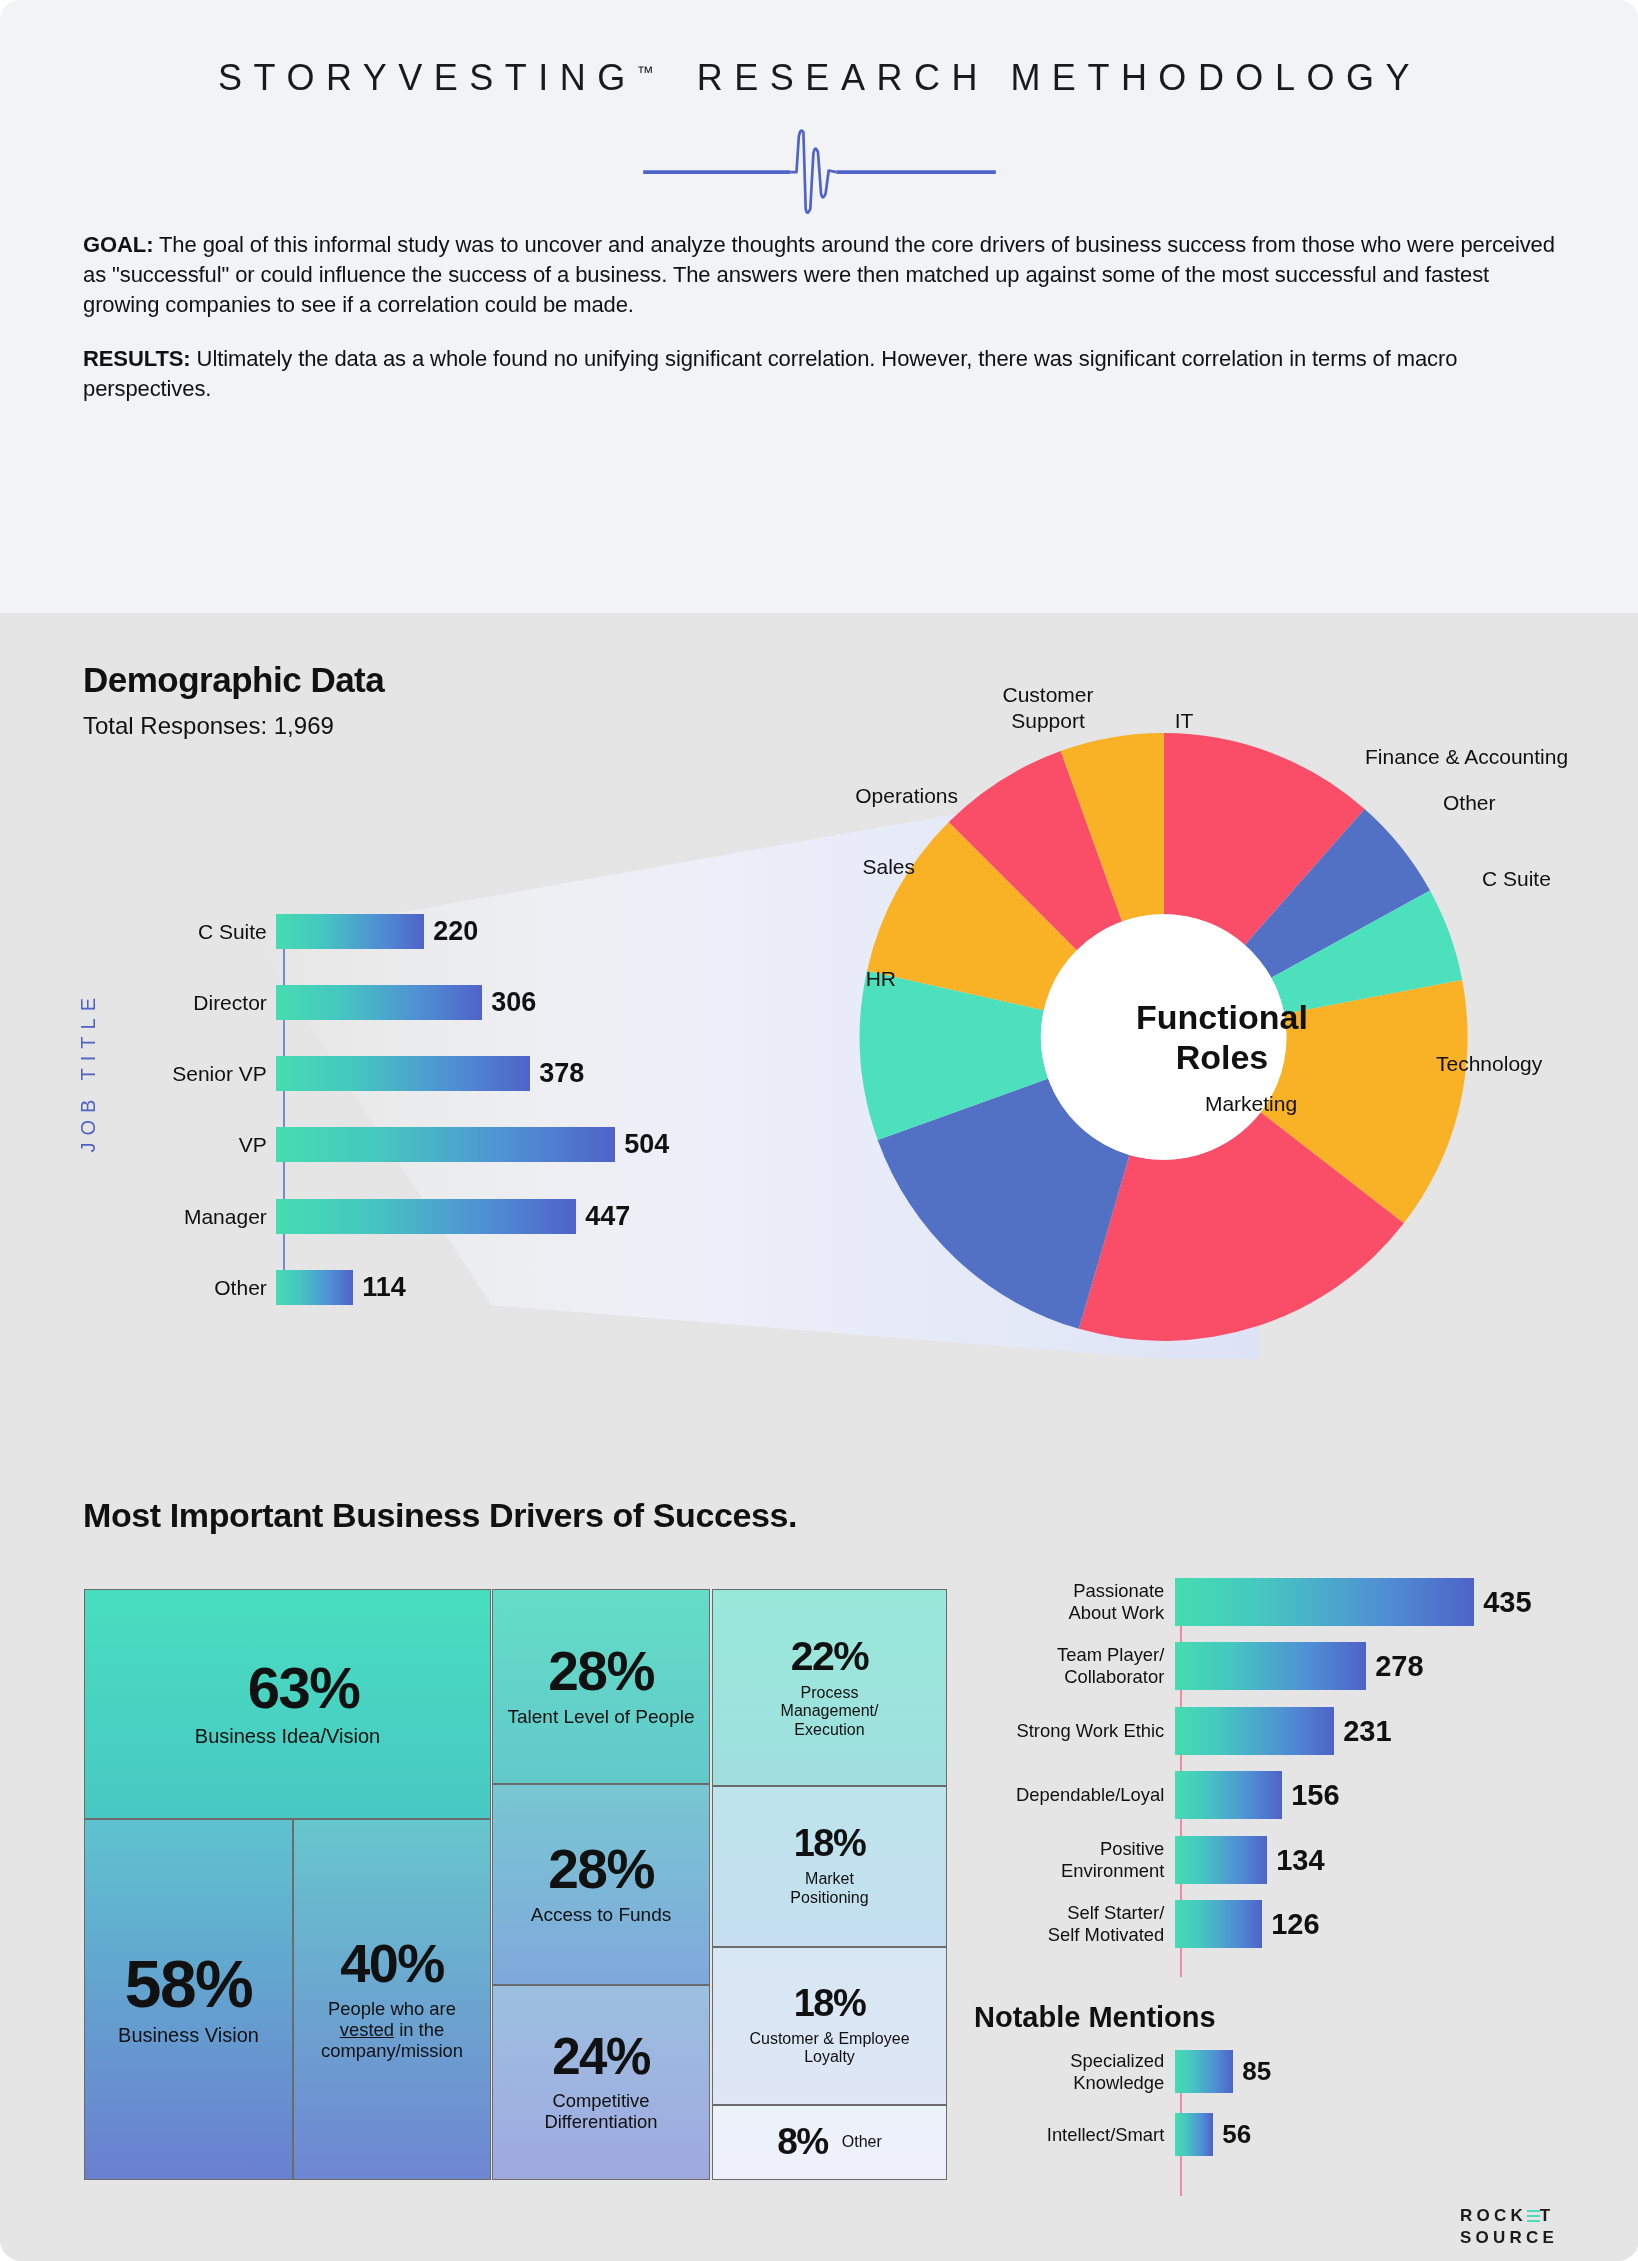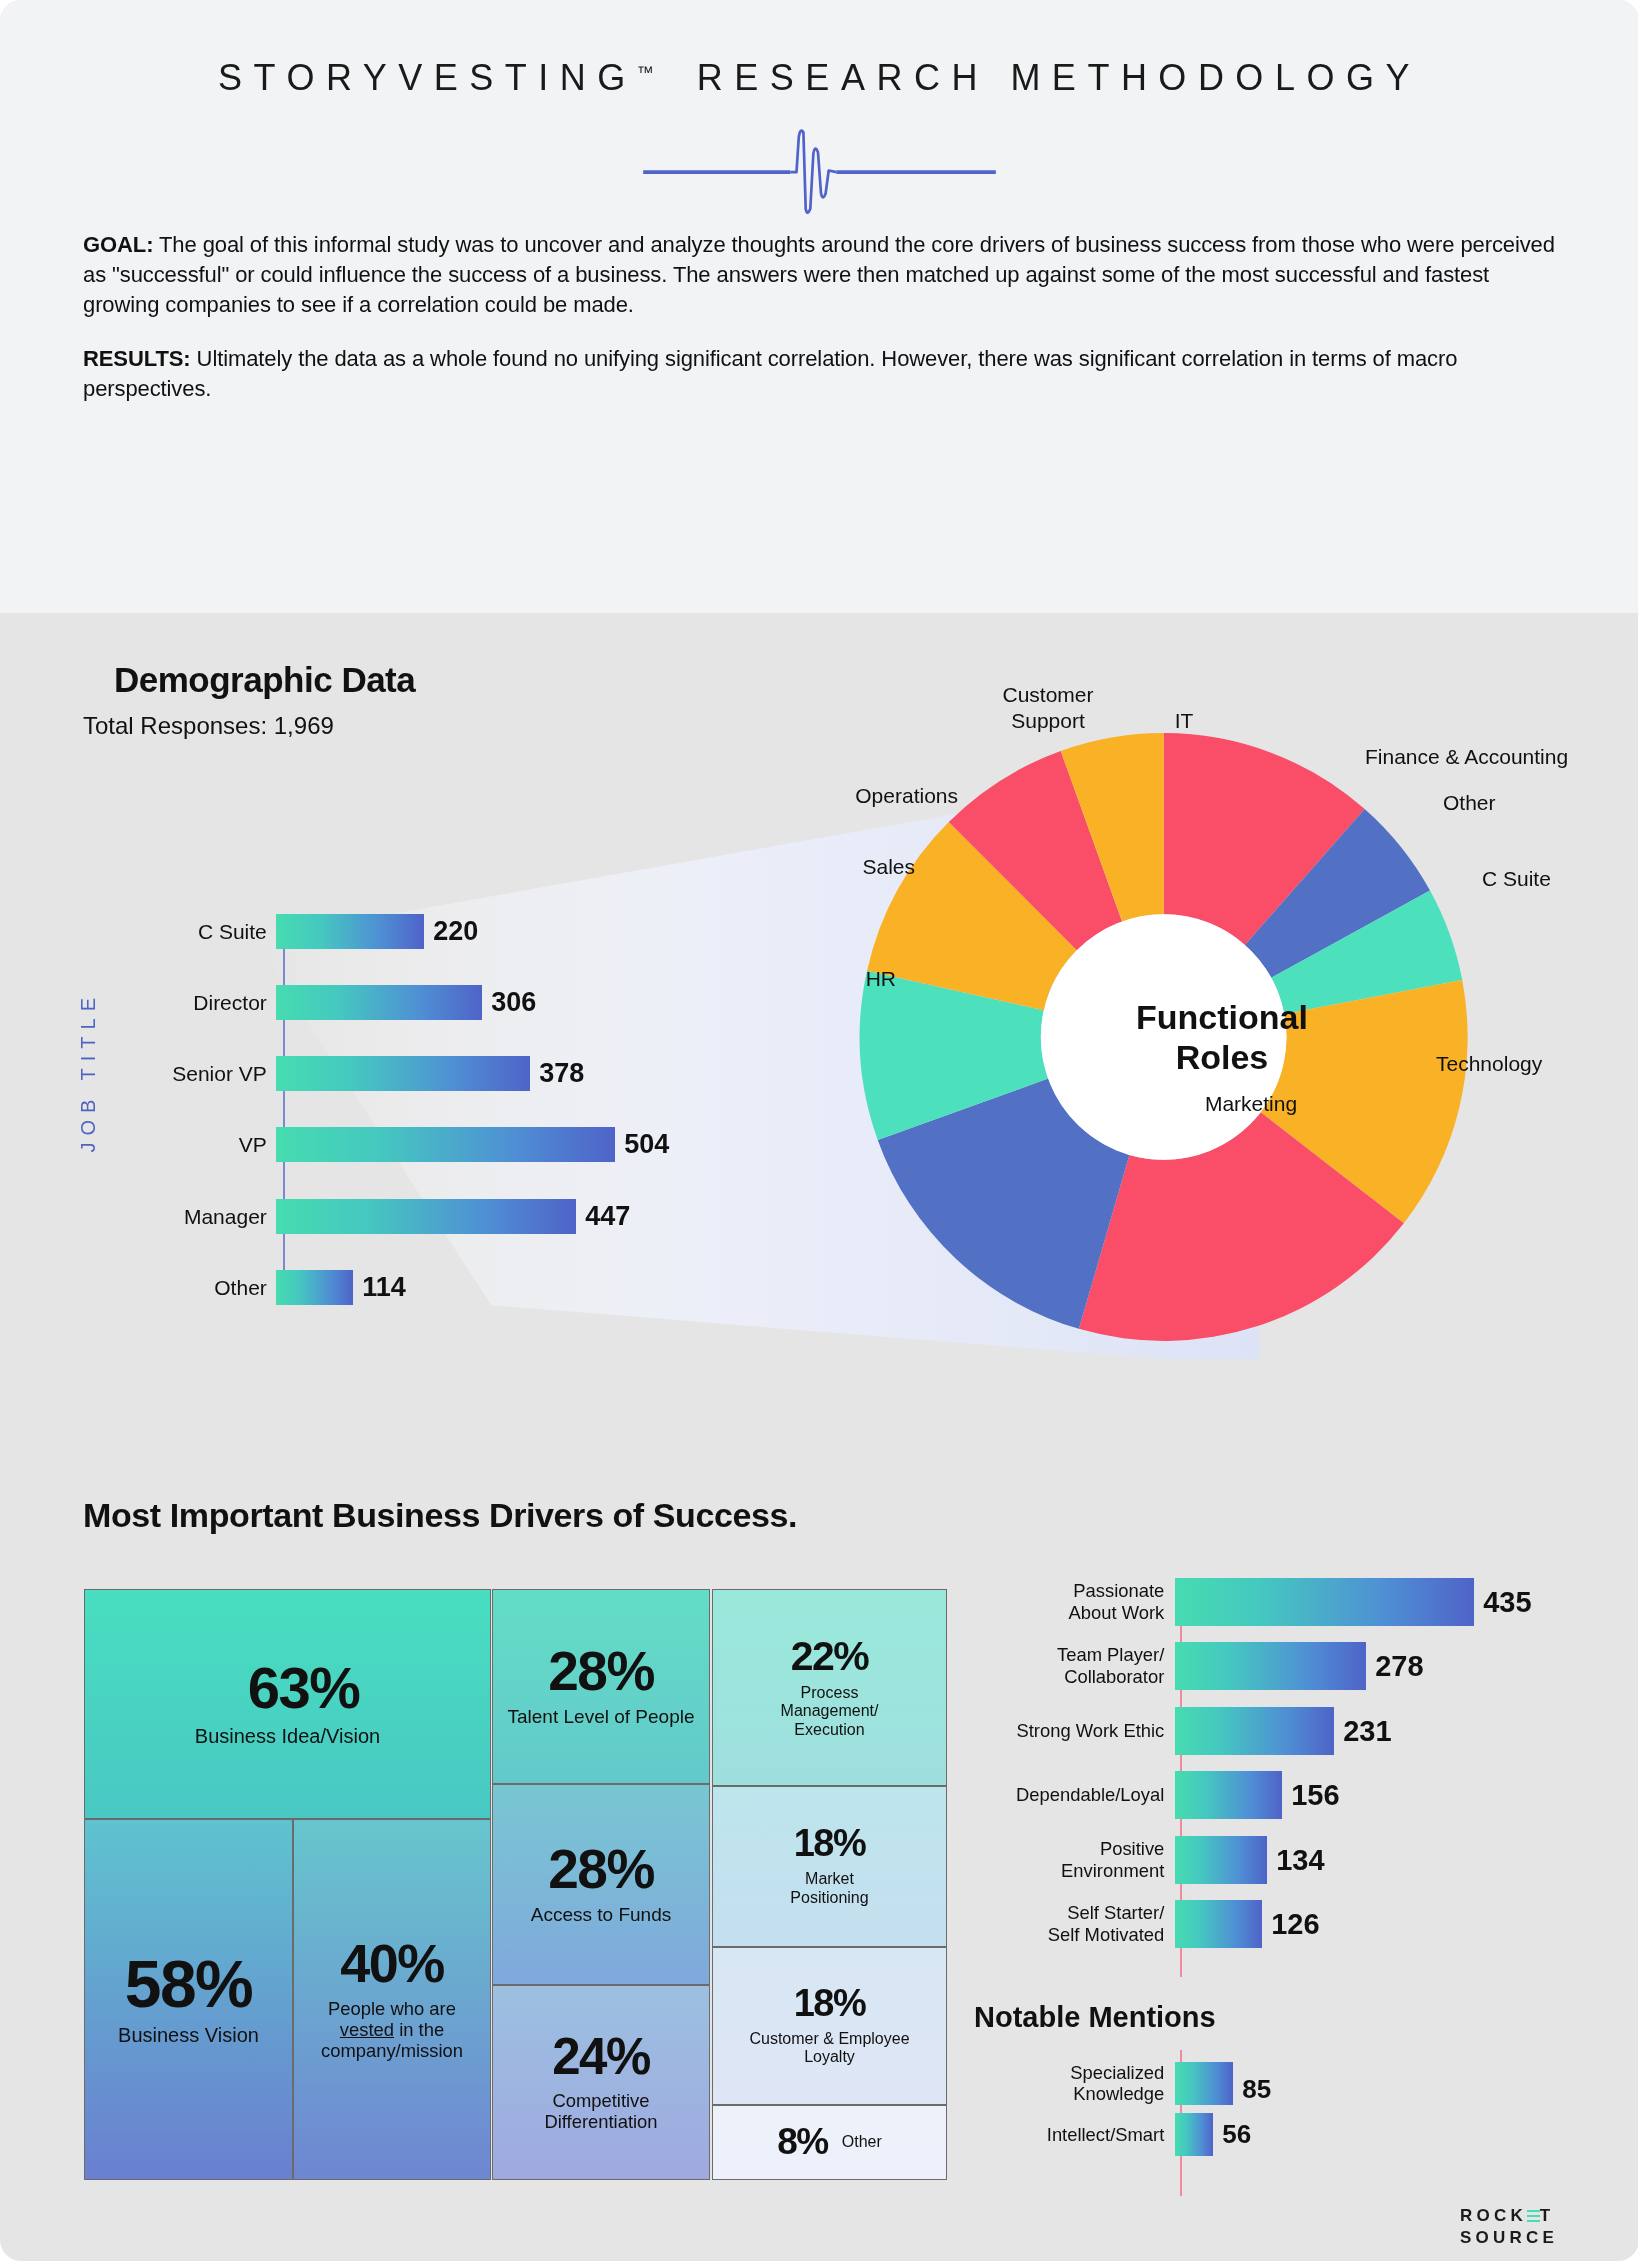--- a/index.html
+++ b/index.html
@@ -72,21 +72,20 @@
   .intro b { font-weight: bold; }
 
   
   .demo-title {
     position: absolute;
     left: 83px; top: 660px;
     font-size: 35px;
     font-weight: bold;
     color: #111;
     letter-spacing: -0.5px;
-    margin-left: 31px;
   }
   .demo-sub {
     position: absolute;
     left: 83px; top: 712px;
     font-size: 24px;
     color: #111;
   }
 
   
   .fan {
@@ -494,21 +493,21 @@
           <div class="tr-label">Self Starter/<br>Self Motivated</div>
           <div class="tr-bar" style="width:87px;height:48px"></div>
           <div class="tr-val ">126</div>
         </div>
       </div>
   </div>
 
   <div class="notable">
     <div class="tr-axis"></div>
     <div id="nt-rows">
-        <div class="tr-row" style="top: 12px; height: 43px; align-items: flex-end;">
+        <div class="tr-row" style="top: 0px; height: 43px;">
           <div class="tr-label">Specialized<br>Knowledge</div>
           <div class="tr-bar" style="width:58px;height:43px"></div>
           <div class="tr-val nt-val">85</div>
         </div>
         <div class="tr-row" style="top: 63px; height: 43px;">
           <div class="tr-label">Intellect/Smart</div>
           <div class="tr-bar" style="width:38px;height:43px"></div>
           <div class="tr-val nt-val">56</div>
         </div>
       </div>

